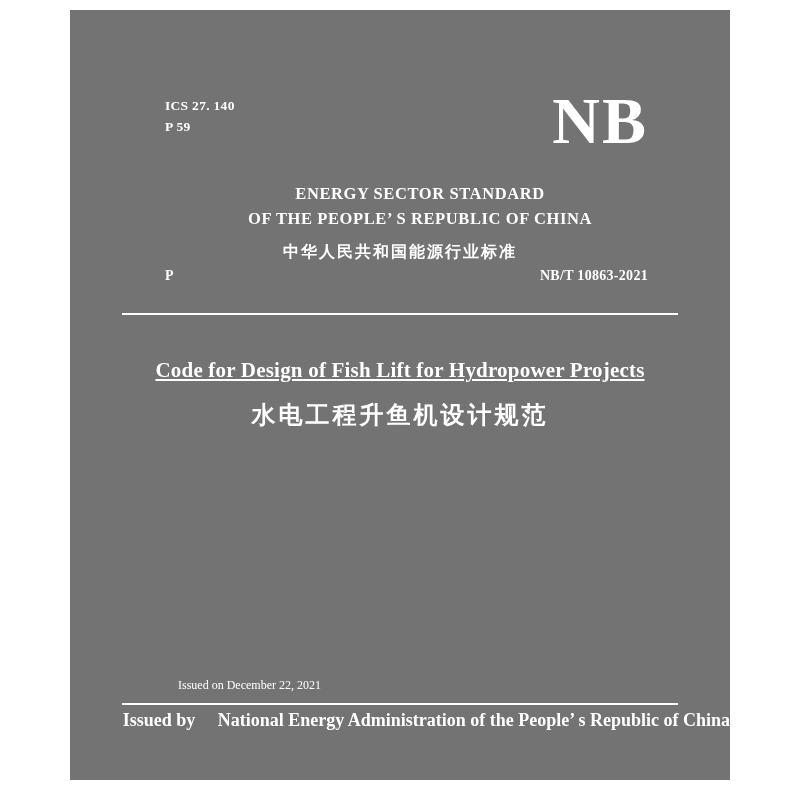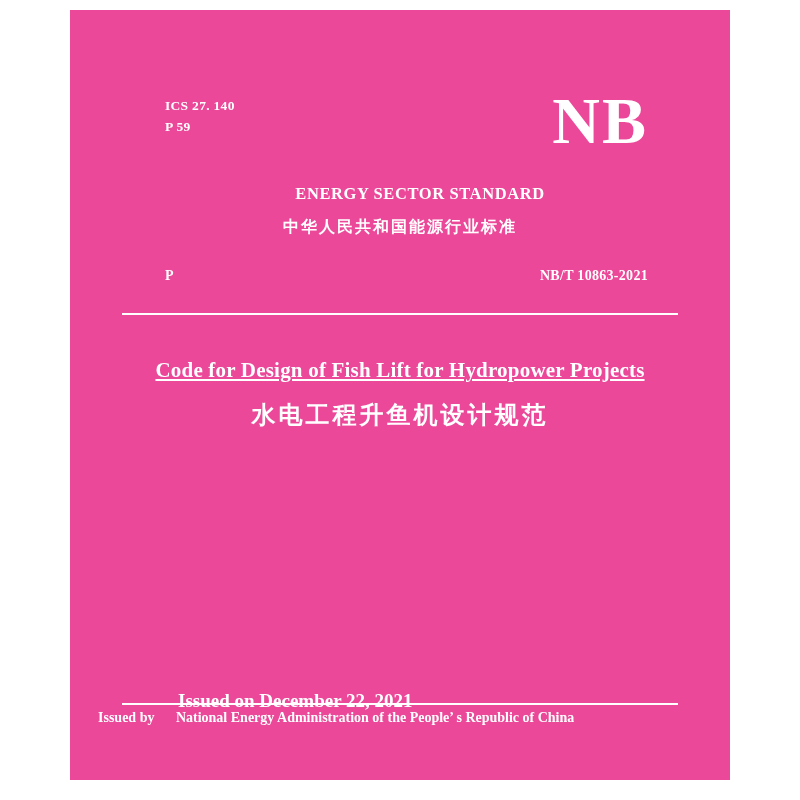--- a/index.html
+++ b/index.html
@@ -18,21 +18,21 @@
     height: 800px;
     background: #ffffff;
     overflow: hidden;
   }
   .cover {
     position: absolute;
     left: 70px;
     top: 10px;
     width: 660px;
     height: 770px;
-    background: #ec4899;
+    background: #737373;
     color: #ffffff;
   }
   .cover-inner {
     position: absolute;
     left: 0;
     top: 0;
     right: 0;
     bottom: 0;
   }
 
@@ -147,23 +147,23 @@
   .dates-row {
     position: absolute;
     left: 0;
     top: 668px;
     width: 100%;
     height: 20px;
   }
   .date-issued {
     position: absolute;
     left: 108px;
-    top: 12px;
-    font-size: 19px;
-    font-weight: bold;
+    top: 0;
+    font-size: 12px;
+    font-weight: normal;
   }
   .date-implemented {
     position: absolute;
     right: 88px;
     top: 0;
     font-size: 13.5px;
     font-weight: bold;
   }
 
   .rule-bottom {
@@ -173,24 +173,23 @@
     width: 556px;
     height: 2px;
     background: #ffffff;
   }
 
   .issuer-row {
     position: absolute;
     left: 0;
     top: 700px;
     width: 100%;
-    text-align: left;
-    font-size: 14px;
-    font-weight: bold;
-    margin-left: 28px;
+    text-align: right;
+    font-size: 18px;
+    font-weight: bold;
   }
   .issuer-label {
     margin-right: 18px;
   }
 </style>
 </head>
 <body>
 
 <div class="page">
   <div class="cover">
@@ -199,20 +198,21 @@
       <div class="top-row">
         <div class="ics-block">
           <div>ICS 27. 140</div>
           <div>P 59</div>
         </div>
         <div class="nb-logo">NB</div>
       </div>
 
       <div class="std-titles">
         <div class="std-en1">ENERGY SECTOR STANDARD</div>
+        <div class="std-en2">OF THE PEOPLE’ S REPUBLIC OF CHINA</div>
         <div class="std-cn">中华人民共和国能源行业标准</div>
       </div>
 
       <div class="code-row">
         <div class="code-left">P</div>
         <div class="code-right">NB/T 10863-2021</div>
       </div>
 
       <div class="rule-top"></div>
 

